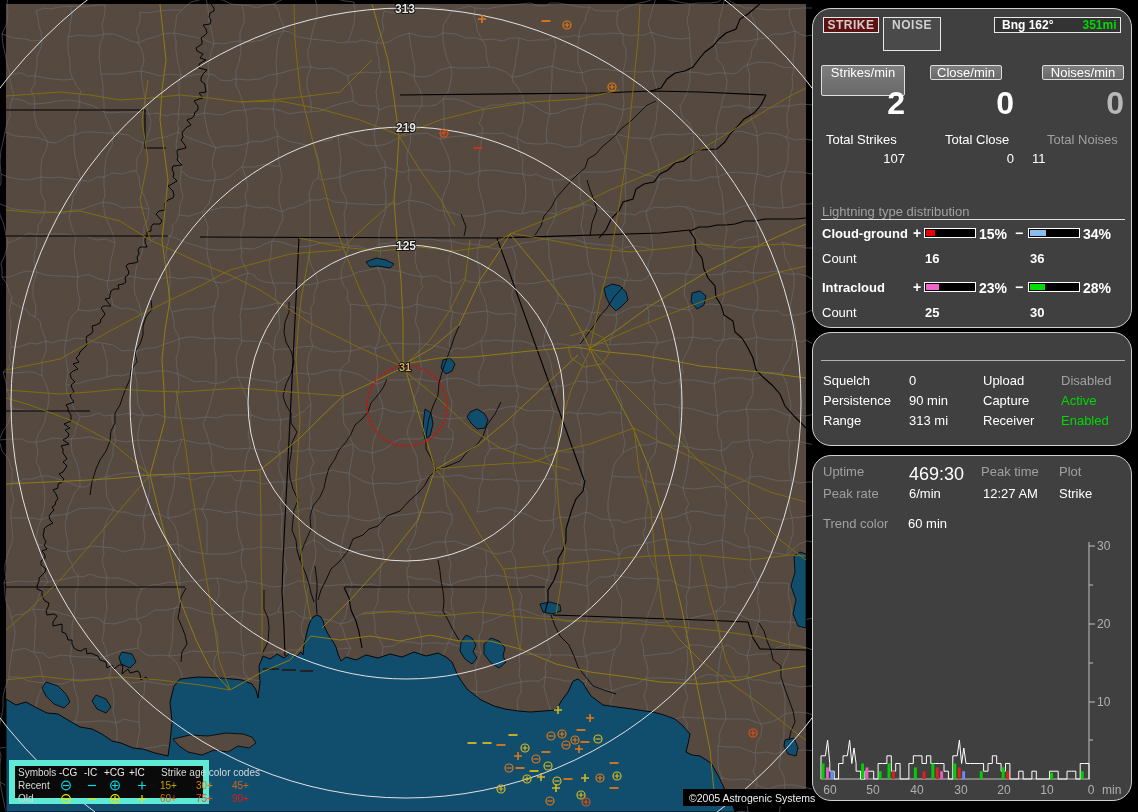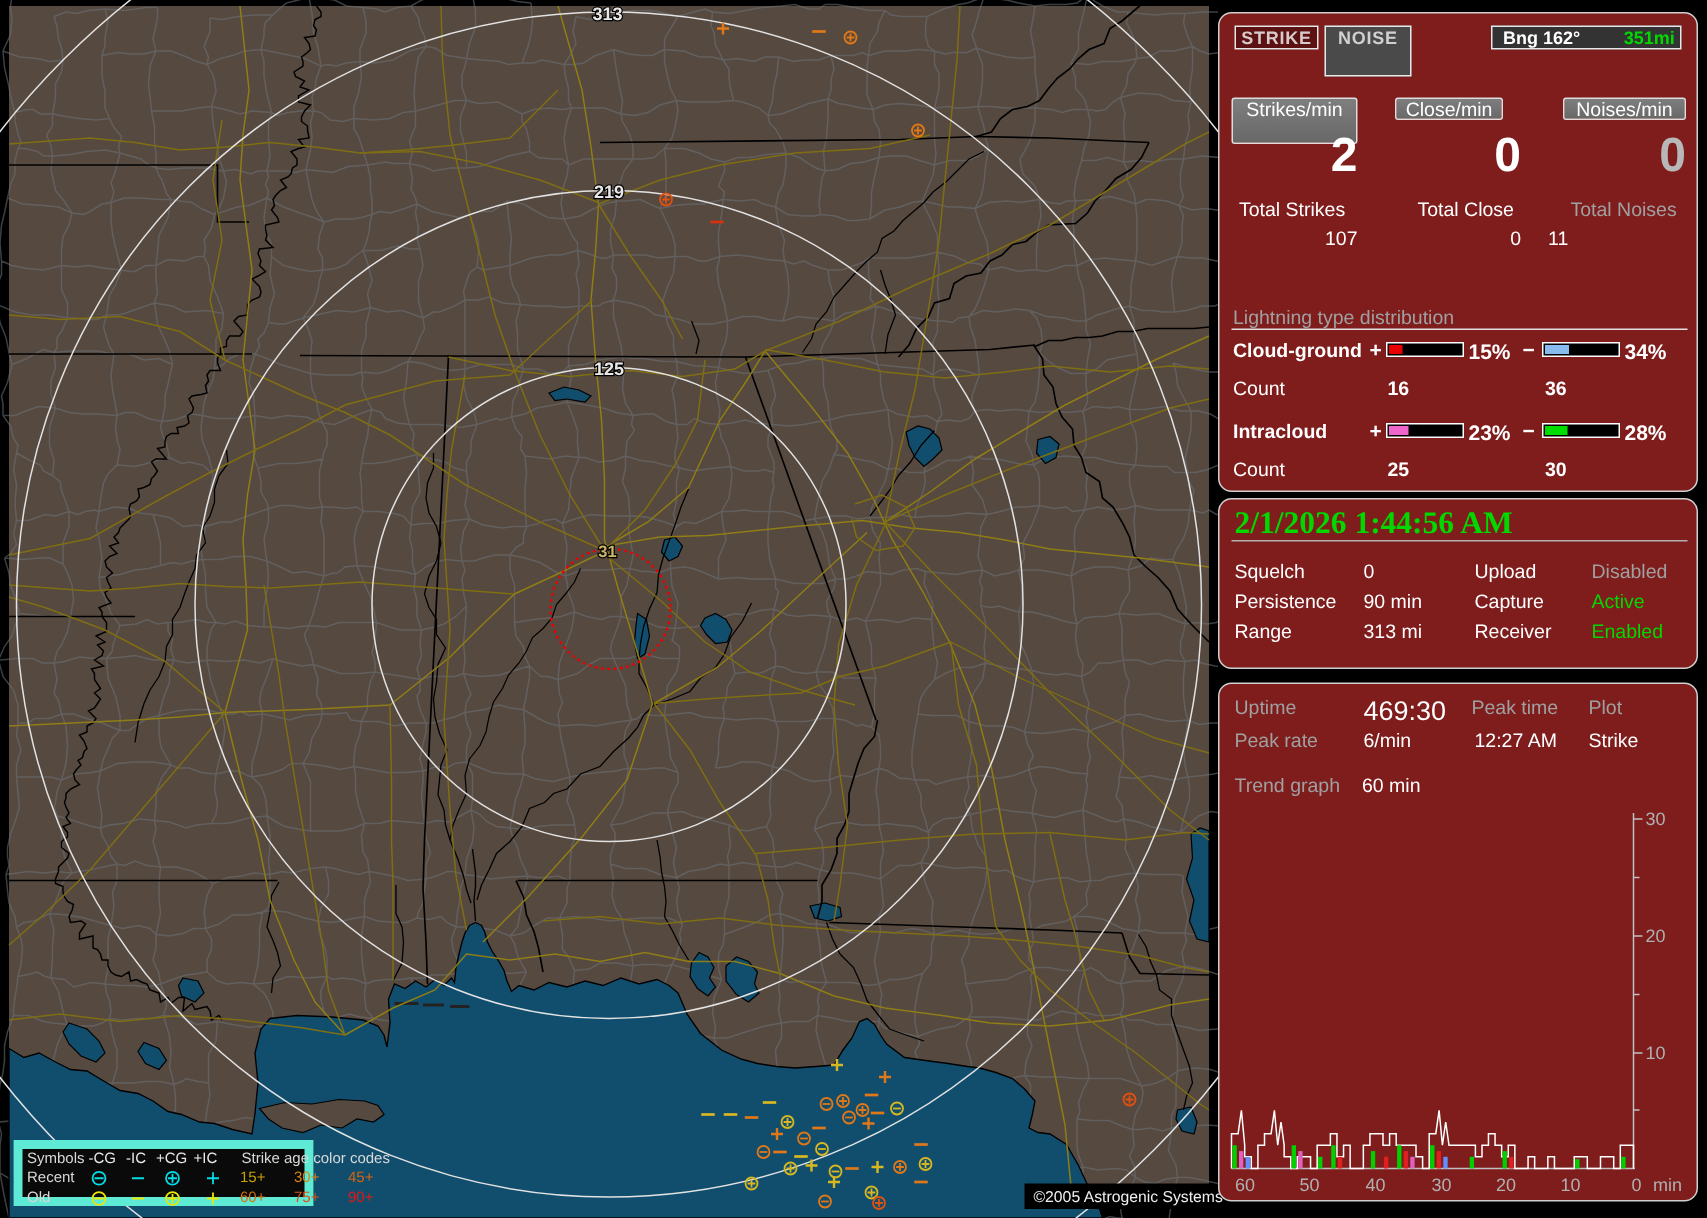--- a/index.html
+++ b/index.html
@@ -1,17 +1,17 @@
 <!DOCTYPE html>
 <html><head><meta charset="utf-8"><style>
 html,body{margin:0;padding:0;background:#000;width:1138px;height:812px;overflow:hidden}
 *{box-sizing:border-box}
 body{font-family:"Liberation Sans",sans-serif;position:relative}
 #map{position:absolute;left:0;top:0;width:812px;height:812px}
-.pnl{position:absolute;left:812px;width:320px;background:#7f1d1d;border:1px solid #d0d0d0;border-radius:9px;color:#fff}
+.pnl{position:absolute;left:812px;width:320px;background:#404040;border:1px solid #d0d0d0;border-radius:19px;color:#fff}
 #p1{top:8px;height:320px}
 #p2{top:332px;height:114px}
 #p3{top:455px;height:346px}
 .btn{position:absolute;font-weight:bold;font-size:12px;text-align:center;border:1px solid #e8e8e8;padding:0}
 .glab{position:absolute;font-size:13px;color:#fff;text-align:center;border:1px solid #ddd;
  background:linear-gradient(#7e7e7e,#686868);border-radius:2px;line-height:14px}
 .t{position:absolute;white-space:nowrap}
 .gray{color:#a0a0a0}.grn{color:#00d800}
 .bar{position:absolute;width:52px;height:10px;border:1px solid #fff;background:#000}
 .bar i{position:absolute;left:1px;top:1px;bottom:1px;display:block}
@@ -323,21 +323,20 @@
  <div class="bar" style="left:215px;top:273px">
       <i style="width:15px;background:#00dd00"></i>
     </div>
  <div class="t" style="left:270px;top:271px;font-size:14px;font-weight:bold">28%</div>
  <div class="t" style="left:9px;top:296px;font-size:13px">Count</div>
  <div class="t" style="left:112px;top:296px;font-size:13px;font-weight:bold">25</div>
  <div class="t" style="left:217px;top:296px;font-size:13px;font-weight:bold">30</div>
 </div>
 
 <div class="pnl" id="p2">
- <div class="t grn" style="left:10px;top:3px;font-size:21px;font-weight:bold;font-family:'Liberation Serif',serif">2/1/2026 1:44:56 AM</div>
  <div style="position:absolute;left:8px;top:27px;width:304px;border-top:1px solid #b0b0b0"></div>
  <div class="t" style="left:10px;top:40px;font-size:13px">Squelch</div>
  <div class="t" style="left:96px;top:40px;font-size:13px">0</div>
  <div class="t" style="left:170px;top:40px;font-size:13px">Upload</div>
  <div class="t gray" style="left:248px;top:40px;font-size:13px">Disabled</div>
  <div class="t" style="left:10px;top:60px;font-size:13px">Persistence</div>
  <div class="t" style="left:96px;top:60px;font-size:13px">90 min</div>
  <div class="t" style="left:170px;top:60px;font-size:13px">Capture</div>
  <div class="t grn" style="left:248px;top:60px;font-size:13px">Active</div>
  <div class="t" style="left:10px;top:80px;font-size:13px">Range</div>
@@ -348,21 +347,21 @@
 
 <div class="pnl" id="p3">
  <div class="t gray" style="left:10px;top:8px;font-size:13px">Uptime</div>
  <div class="t" style="left:96px;top:8px;font-size:18px">469:30</div>
  <div class="t gray" style="left:168px;top:8px;font-size:13px">Peak time</div>
  <div class="t gray" style="left:246px;top:8px;font-size:13px">Plot</div>
  <div class="t gray" style="left:10px;top:30px;font-size:13px">Peak rate</div>
  <div class="t" style="left:96px;top:30px;font-size:13px">6/min</div>
  <div class="t" style="left:170px;top:30px;font-size:13px">12:27 AM</div>
  <div class="t" style="left:246px;top:30px;font-size:13px">Strike</div>
- <div class="t gray" style="left:10px;top:60px;font-size:13px">Trend graph</div>
+ <div class="t gray" style="left:10px;top:60px;font-size:13px">Trend color</div>
  <div class="t" style="left:95px;top:60px;font-size:13px">60 min</div>
  <svg style="position:absolute;left:0;top:0" width="318" height="344">
       <path d="M276,86 V323" stroke="#c0c0c0" stroke-width="1" fill="none"></path>
       <path d="M276,90 h6" stroke="#c0c0c0" stroke-width="1"></path>
       <text x="284" y="94" font-size="12" fill="#b0b0b0">30</text>
       <path d="M276,129 h4" stroke="#c0c0c0" stroke-width="1"></path>
       <path d="M276,168 h6" stroke="#c0c0c0" stroke-width="1"></path>
       <text x="284" y="172" font-size="12" fill="#b0b0b0">20</text>
       <path d="M276,207 h4" stroke="#c0c0c0" stroke-width="1"></path>
       <path d="M276,246 h6" stroke="#c0c0c0" stroke-width="1"></path>

